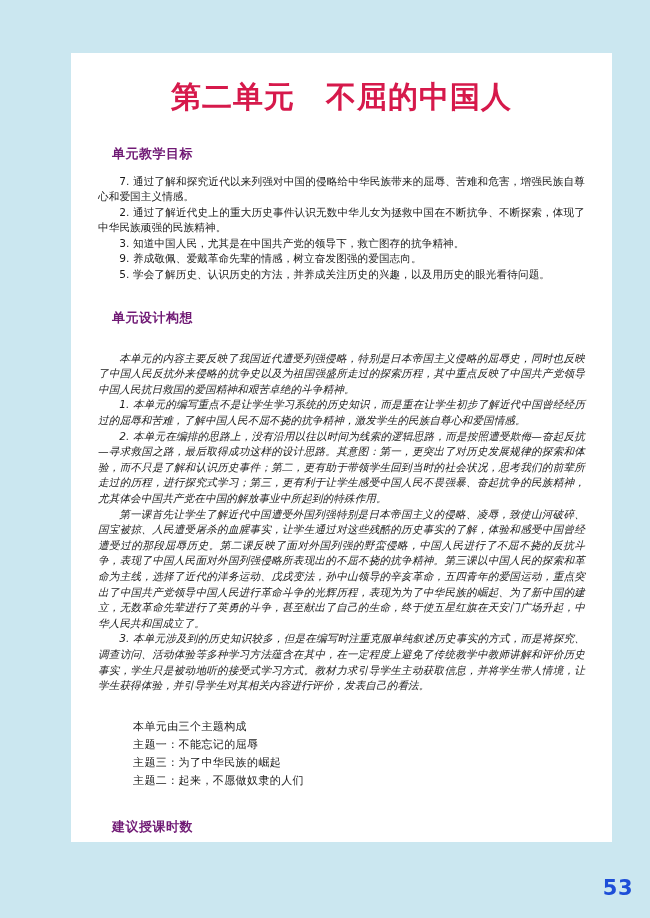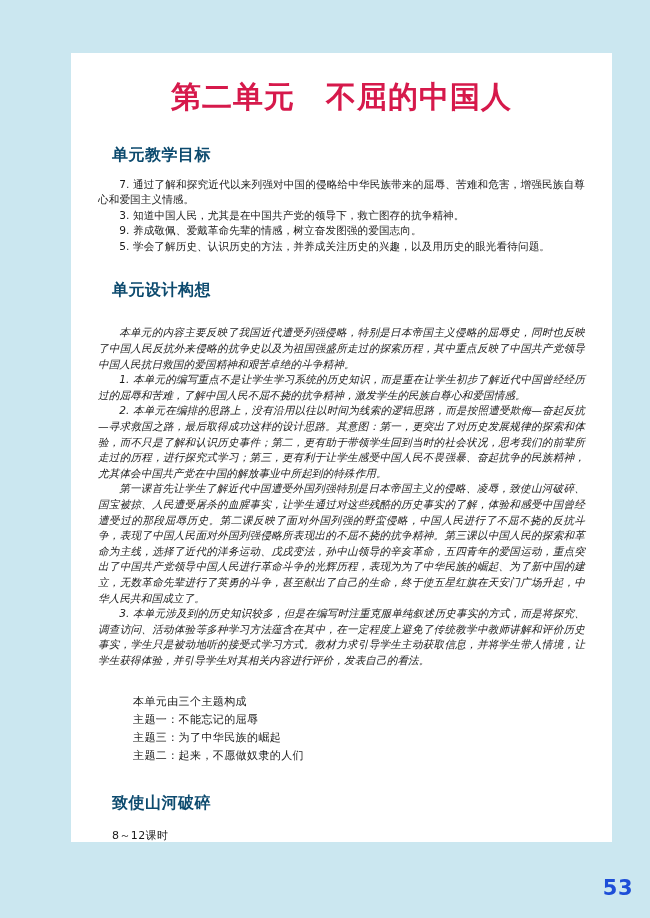--- a/index.html
+++ b/index.html
@@ -36,24 +36,24 @@
     letter-spacing: 1px;
     text-align: center;
     margin: 0;
     padding-top: 25px;
     white-space: pre;
     line-height: 1.25;
   }
 
   
   .section-heading {
-    color: #0c4a6e;
+    color: #701a75;
     font-family: "DejaVu Sans", "Liberation Sans", sans-serif;
     font-weight: 700;
-    font-size: 16px;
+    font-size: 13px;
     letter-spacing: 0.5px;
     margin: 0;
     padding-left: 41px;
   }
 
   .block-objectives { margin-top: 29px; }
   .block-design     { margin-top: 26px; }
   .block-hours      { margin-top: 28px; }
 
   
@@ -119,20 +119,21 @@
 <body>
 
 <div id="page-sheet">
 
   <h1 class="unit-title">第二单元　不屈的中国人</h1>
 
   <section class="block-objectives">
     <h2 class="section-heading">单元教学目标</h2>
     <ul class="body-list">
       <li class="body-p">7. 通过了解和探究近代以来列强对中国的侵略给中华民族带来的屈辱、苦难和危害，增强民族自尊心和爱国主义情感。</li>
+      <li class="body-p">2. 通过了解近代史上的重大历史事件认识无数中华儿女为拯救中国在不断抗争、不断探索，体现了中华民族顽强的民族精神。</li>
       <li class="body-p">3. 知道中国人民，尤其是在中国共产党的领导下，救亡图存的抗争精神。</li>
       <li class="body-p">9. 养成敬佩、爱戴革命先辈的情感，树立奋发图强的爱国志向。</li>
       <li class="body-p">5. 学会了解历史、认识历史的方法，并养成关注历史的兴趣，以及用历史的眼光看待问题。</li>
     </ul>
   </section>
 
   <section class="block-design">
     <h2 class="section-heading">单元设计构想</h2>
     <div class="body-list">
       <p class="body-p">本单元的内容主要反映了我国近代遭受列强侵略，特别是日本帝国主义侵略的屈辱史，同时也反映了中国人民反抗外来侵略的抗争史以及为祖国强盛所走过的探索历程，其中重点反映了中国共产党领导中国人民抗日救国的爱国精神和艰苦卓绝的斗争精神。</p>
@@ -143,19 +144,19 @@
     </div>
     <ul class="plain-list">
       <li class="plain-line">本单元由三个主题构成</li>
       <li class="plain-line">主题一：不能忘记的屈辱</li>
       <li class="plain-line">主题三：为了中华民族的崛起</li>
       <li class="plain-line">主题二：起来，不愿做奴隶的人们</li>
     </ul>
   </section>
 
   <section class="block-hours">
-    <h2 class="section-heading">致使山河破碎</h2>
+    <h2 class="section-heading">建议授课时数</h2>
     <p class="hours-value">8～12课时</p>
   </section>
 
 </div>
 
 <div id="page-number">53</div>
 
 </body></html>

